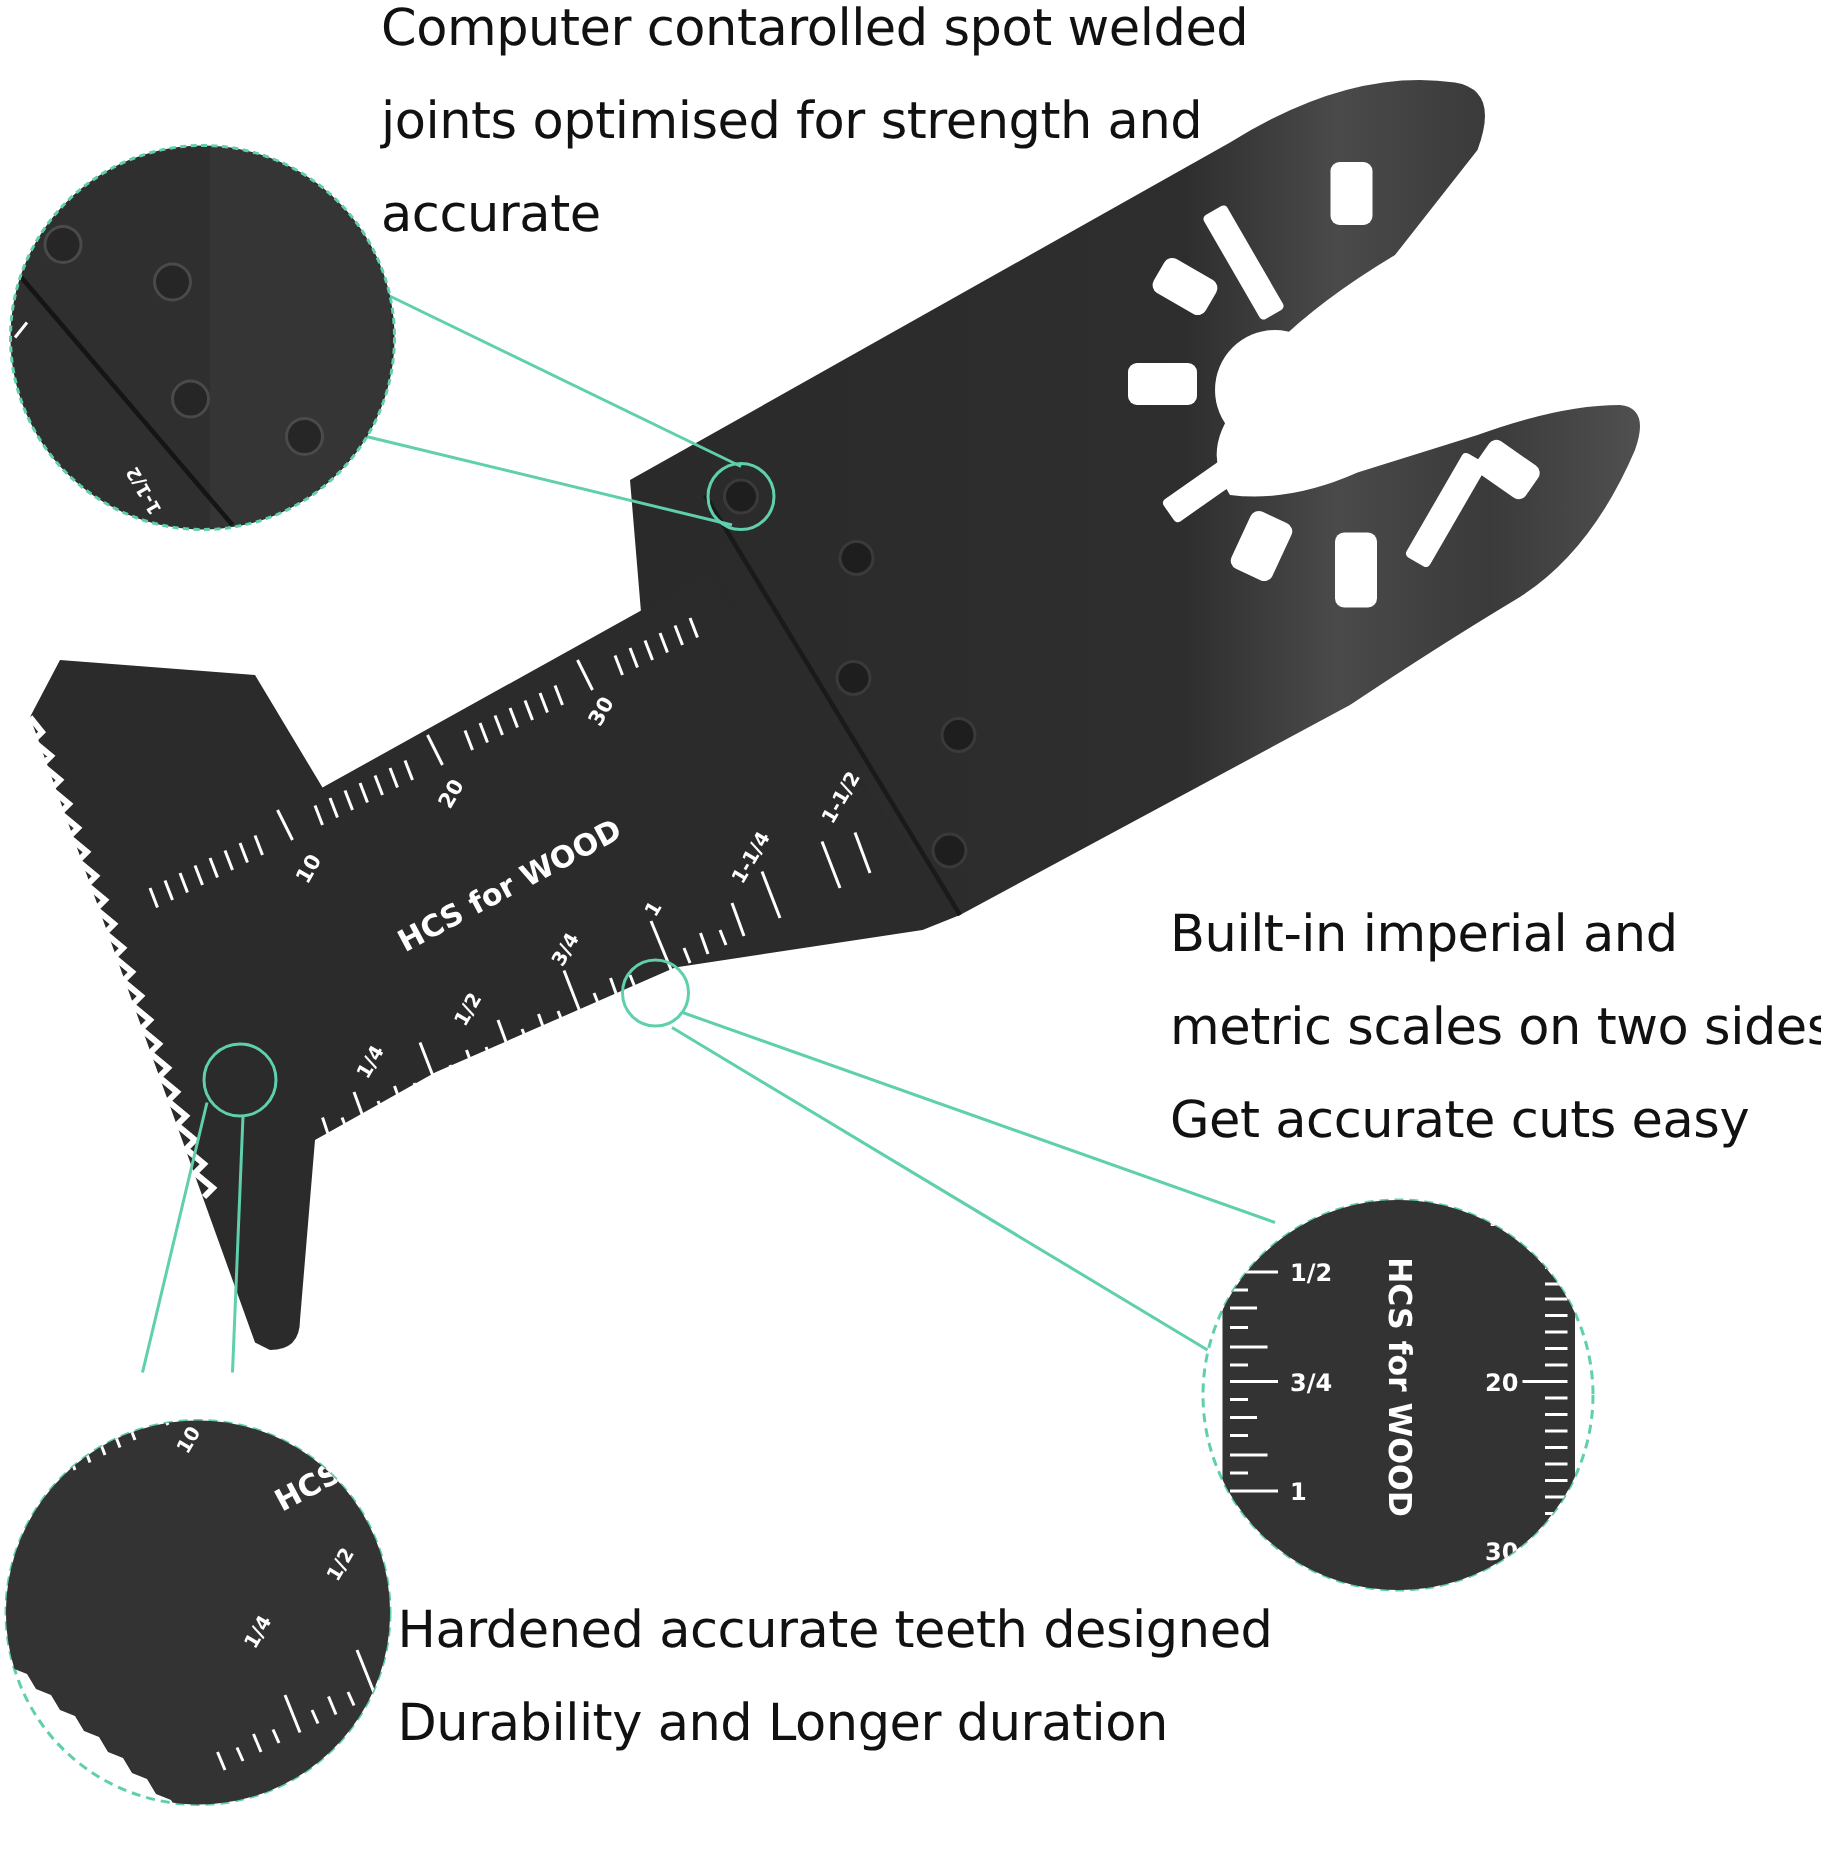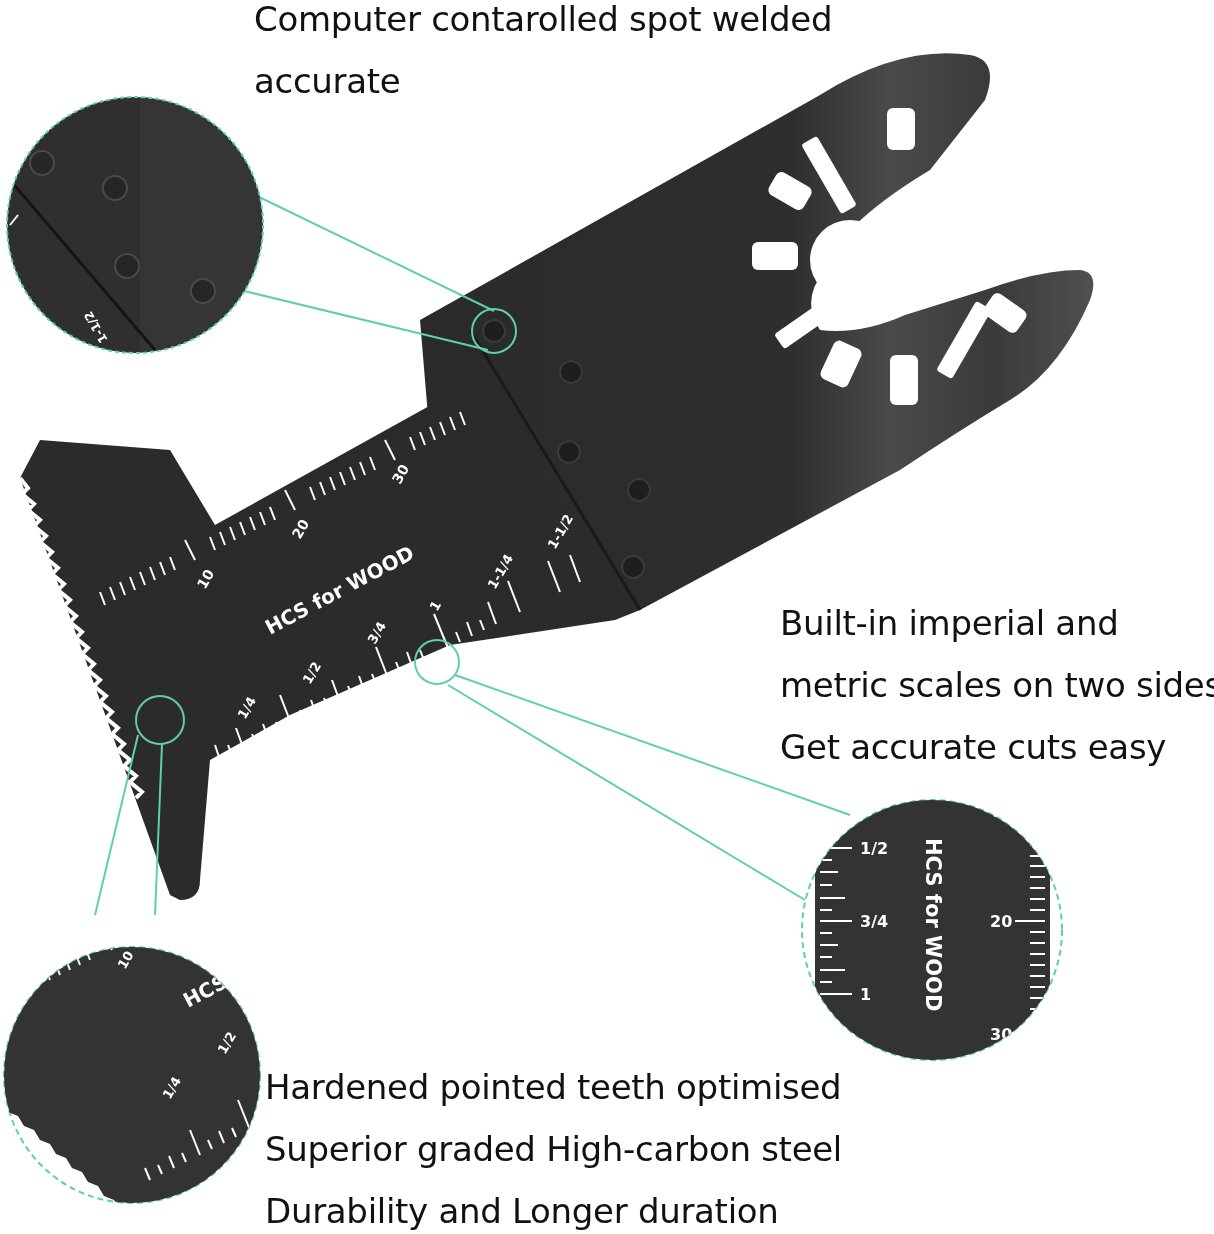--- a/index.html
+++ b/index.html
@@ -261,27 +261,27 @@
         <text x="125" y="970" font-size="13" transform="rotate(-60 125 970)">10</text>
         <text x="188" y="1008" font-size="20" transform="rotate(-28 188 1008)">HCS</text>
         <text x="170" y="1100" font-size="13" transform="rotate(-60 170 1100)">1/4</text>
         <text x="225" y="1055" font-size="13" transform="rotate(-60 225 1055)">1/2</text>
       </g>
     </g>
   </svg>
 
   <div class="caption" id="cap-top">
     <div>Computer contarolled spot welded</div>
+    <div>joints optimised for strength and</div>
     <div>accurate</div>
   </div>
 
   <div class="caption" id="cap-right">
     <div>Built-in imperial and</div>
     <div>metric scales on two sides</div>
     <div>Get accurate cuts easy</div>
   </div>
 
   <div class="caption" id="cap-bottom">
-    <div>Hardened pointed teeth optimised</div>
-    <div>Superior graded High-carbon steel</div>
+    <div>Hardened accurate teeth designed</div>
     <div>Durability and Longer duration</div>
   </div>
 </div>
 
 </body></html>

